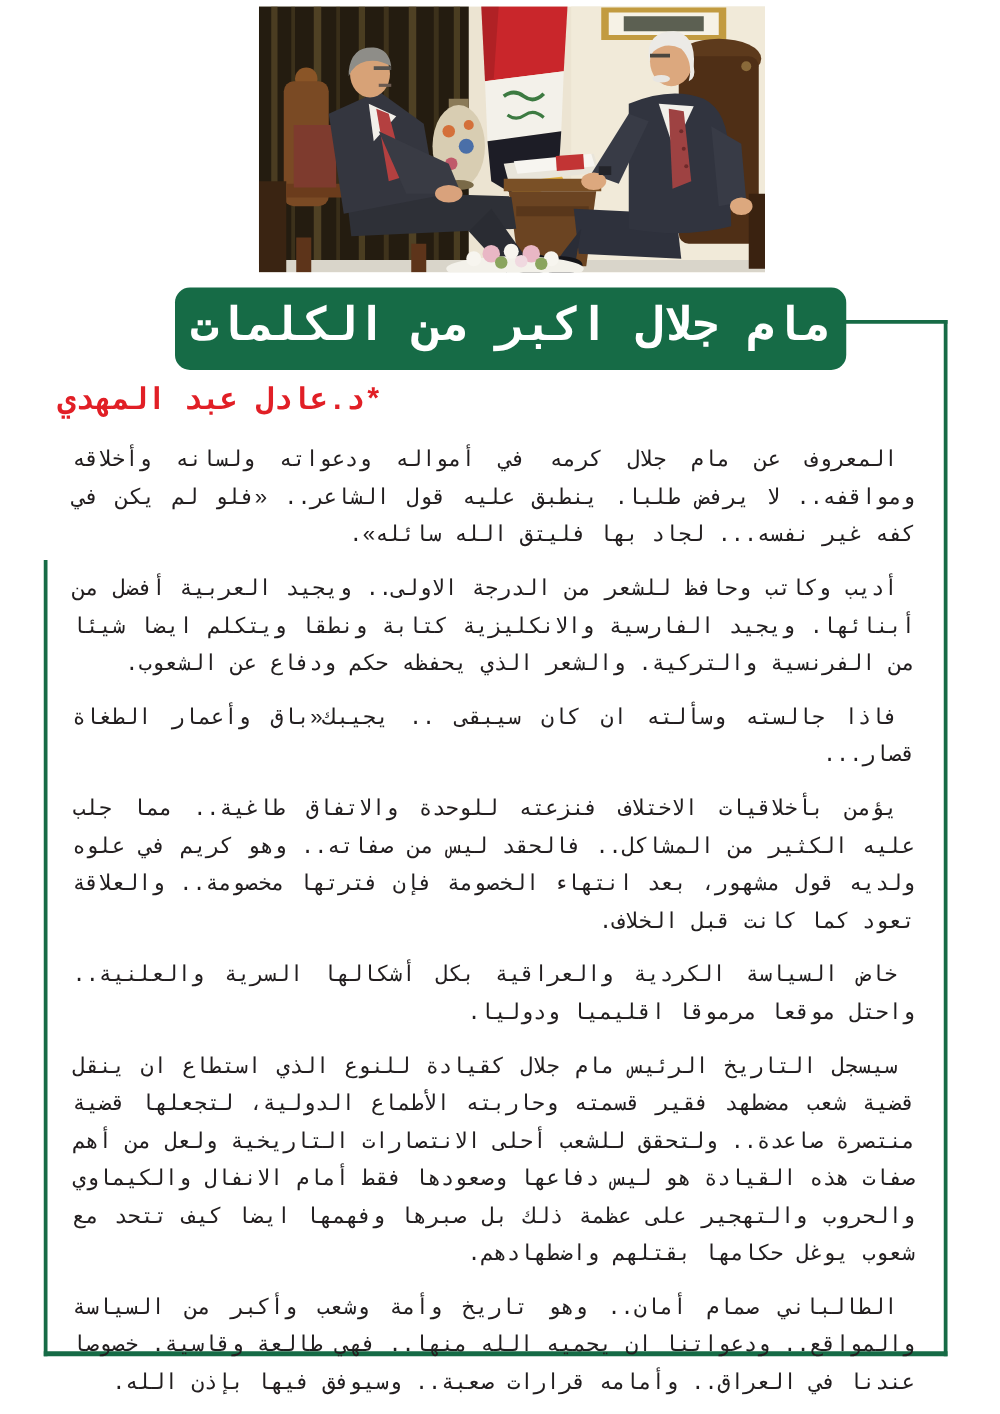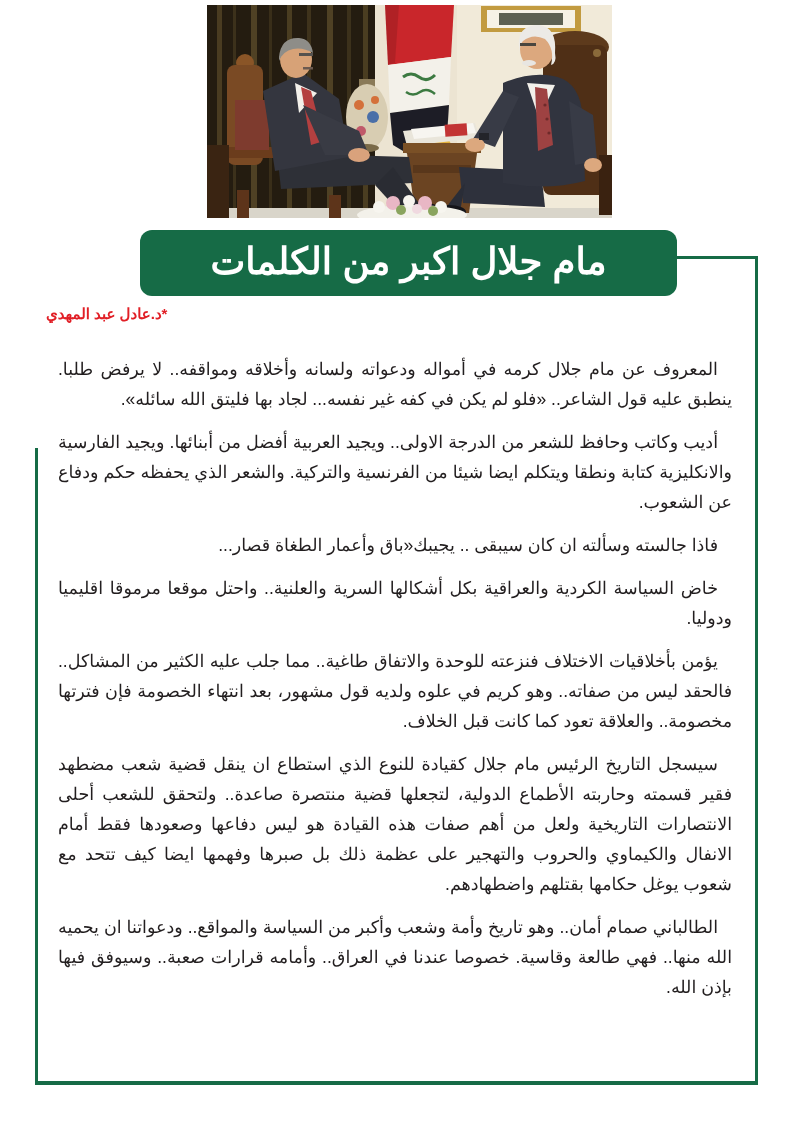--- a/index.html
+++ b/index.html
@@ -1,21 +1,21 @@
 <!DOCTYPE html>
 <html lang="ar" dir="rtl"><head>
 <meta charset="utf-8">
 <style>
   html,body{margin:0;padding:0;background:#ffffff;}
   .page{
     position:relative;
     width:800px;height:1131px;
     background:#ffffff;
     overflow:hidden;
-    font-family:Liberation Sans, sans-serif;
+    font-family:Liberation Mono, monospace;
     direction:rtl;
   }
   
   .photo{
     position:absolute;left:207px;top:5px;width:405px;height:213px;
     overflow:hidden;
   }
   .photo svg{display:block;}
   
   .banner{
@@ -29,21 +29,21 @@
   }
   
   .line{position:absolute;background:#166b46;}
   .line-top-connector{left:672px;top:256px;width:86px;height:3px;}
   .line-right{left:755px;top:256px;width:3px;height:829px;}
   .line-left{left:35px;top:448px;width:3px;height:637px;}
   .line-bottom{left:35px;top:1081px;width:723px;height:4px;}
   
   .byline{
     position:absolute;left:46px;top:305px;
-    color:#e11f26;font-weight:bold;font-size:15px;
+    color:#e11f26;font-weight:bold;font-size:24px;
     direction:rtl;white-space:nowrap;
   }
   .article-body{
     position:absolute;right:55px;top:341px;width:700px;
     color:#221e1f;font-size:17.5px;line-height:30px;
     direction:rtl;text-align:justify;
   }
   .article-body p{margin:13px;padding:0;text-indent:14px;}
 </style>
 </head>
@@ -183,20 +183,20 @@
   <div class="line line-right"></div>
   <div class="line line-left"></div>
   <div class="line line-bottom"></div>
 
   <div class="byline">*د.عادل عبد المهدي</div>
 
   <div class="article-body">
     <p>المعروف عن مام جلال كرمه في أمواله ودعواته ولسانه وأخلاقه ومواقفه.. لا يرفض طلبا. ينطبق عليه قول الشاعر.. «فلو لم يكن في كفه غير نفسه... لجاد بها فليتق الله سائله».</p>
     <p>أديب وكاتب وحافظ للشعر من الدرجة الاولى.. ويجيد العربية أفضل من أبنائها. ويجيد الفارسية والانكليزية كتابة ونطقا ويتكلم ايضا شيئا من الفرنسية والتركية. والشعر الذي يحفظه حكم ودفاع عن الشعوب.</p>
     <p>فاذا جالسته وسألته ان كان سيبقى .. يجيبك«باق وأعمار الطغاة قصار...</p>
+    <p>يؤمن بأخلاقيات الاختلاف فنزعته للوحدة والاتفاق طاغية.. مما جلب عليه الكثير من المشاكل.. فالحقد ليس من صفاته.. وهو كريم في علوه ولديه قول مشهور، بعد انتهاء الخصومة فإن فترتها مخصومة.. والعلاقة تعود كما كانت قبل الخلاف.</p>
     <p>خاض السياسة الكردية والعراقية بكل أشكالها السرية والعلنية.. واحتل موقعا مرموقا اقليميا ودوليا.</p>
-    <p>يؤمن بأخلاقيات الاختلاف فنزعته للوحدة والاتفاق طاغية.. مما جلب عليه الكثير من المشاكل.. فالحقد ليس من صفاته.. وهو كريم في علوه ولديه قول مشهور، بعد انتهاء الخصومة فإن فترتها مخصومة.. والعلاقة تعود كما كانت قبل الخلاف.</p>
     <p>سيسجل التاريخ الرئيس مام جلال كقيادة للنوع الذي استطاع ان ينقل قضية شعب مضطهد فقير قسمته وحاربته الأطماع الدولية، لتجعلها قضية منتصرة صاعدة.. ولتحقق للشعب أحلى الانتصارات التاريخية ولعل من أهم صفات هذه القيادة هو ليس دفاعها وصعودها فقط أمام الانفال والكيماوي والحروب والتهجير على عظمة ذلك بل صبرها وفهمها ايضا كيف تتحد مع شعوب يوغل حكامها بقتلهم واضطهادهم.</p>
     <p>الطالباني صمام أمان.. وهو تاريخ وأمة وشعب وأكبر من السياسة والمواقع.. ودعواتنا ان يحميه الله منها.. فهي طالعة وقاسية. خصوصا عندنا في العراق.. وأمامه قرارات صعبة.. وسيوفق فيها بإذن الله.</p>
 
   </div>
 
 </div>
 
 </body></html>

